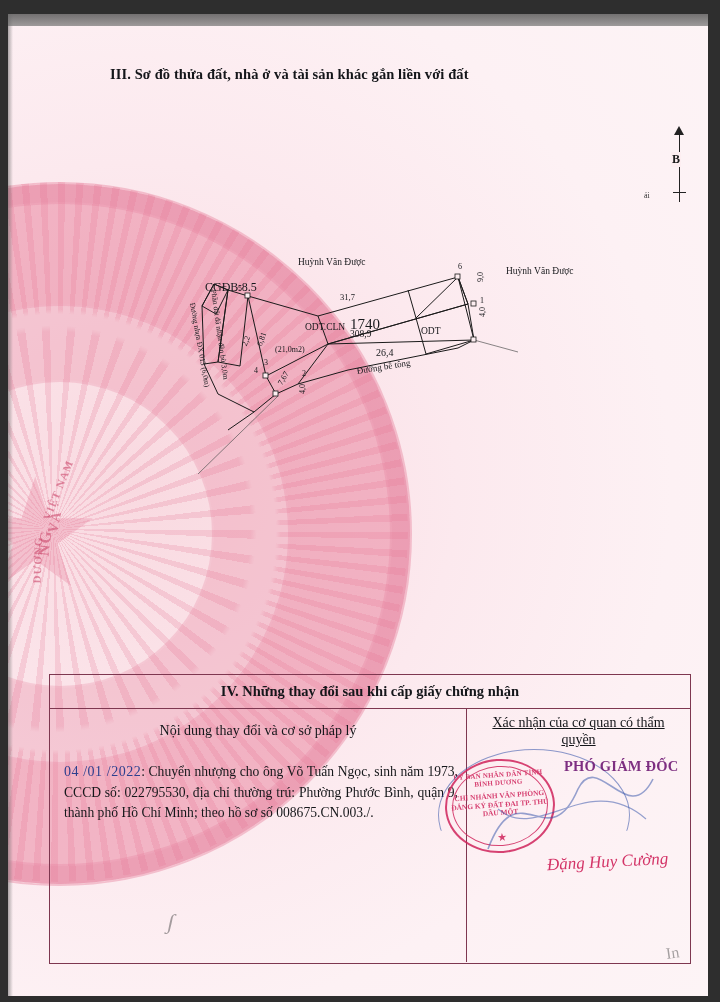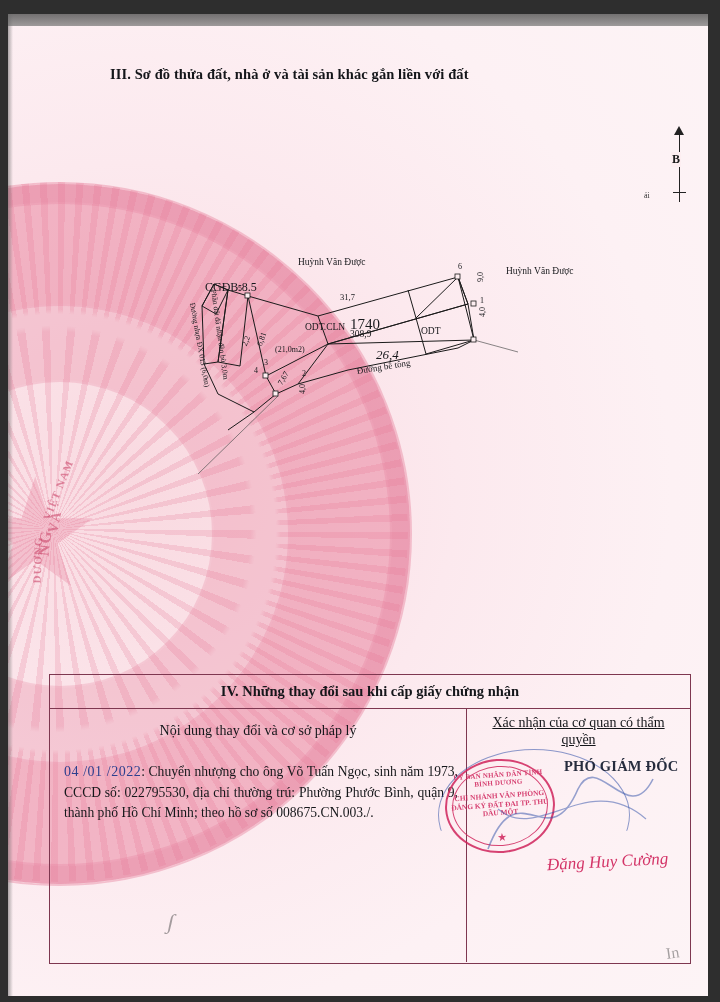--- a/index.html
+++ b/index.html
@@ -304,21 +304,21 @@
     border-radius: 50%;
     clip-path: inset(0 0 38% 0);
     opacity: .55;
   }
   .pho-gd {
     position: absolute;
     left: 556px;
     top: 744px;
     font-size: 14.5px;
     font-weight: bold;
-    color: #0f172a;
+    color: #701a75;
     letter-spacing: .2px;
     opacity: .9;
   }
   .sign-name {
     position: absolute;
     left: 539px;
     top: 838px;
     font-size: 17px;
     color: #d0245c;
     font-style: italic;
@@ -418,21 +418,21 @@
       <span class="plot-txt" style="left:39px; top:58px; font-size:7.5px; transform:rotate(80deg); transform-origin:left top;">Đường nhựa  ĐX 013  (6,0m)</span>
 
       <span class="plot-txt" style="left:147px; top:78px; font-size:9.5px;">ODT.CLN</span>
       <span class="plot-txt" style="left:192px; top:72px; font-size:15px;">1740</span>
       <span class="plot-txt" style="left:192px; top:85px; font-size:9.5px;">308,9</span>
       <span class="plot-txt" style="left:117px; top:101px; font-size:8px;">(21,0m2)</span>
       <span class="plot-txt" style="left:263px; top:54px; font-size:9.5px;margin-top:28px;">ODT</span>
       <span class="plot-txt" style="left:198px; top:122px; font-size:9px; transform:rotate(-9deg); transform-origin:left top;">Đường bê tông</span>
 
       <span class="plot-txt" style="left:182px; top:48px; font-size:8.5px;">31,7</span>
-      <span class="plot-txt" style="left:218px; top:103px; font-size:13px;font-style:italic;">26,4</span>
+      <span class="plot-txt" style="left:218px; top:103px; font-size:10px;">26,4</span>
       <span class="plot-txt" style="left:318px; top:38px; font-size:8px; transform:rotate(-90deg); transform-origin:left top;">9,0</span>
       <span class="plot-txt" style="left:320px; top:73px; font-size:8px; transform:rotate(-90deg); transform-origin:left top;">4,0</span>
 
       <span class="plot-txt" style="left:82px; top:100px; font-size:8px; transform:rotate(-70deg); transform-origin:left top;">2,2</span>
       <span class="plot-txt" style="left:97px; top:100px; font-size:8px; transform:rotate(-70deg); transform-origin:left top;">6,81</span>
       <span class="plot-txt" style="left:118px; top:138px; font-size:8px; transform:rotate(-60deg); transform-origin:left top;">7,67</span>
       <span class="plot-txt" style="left:140px; top:150px; font-size:8px; transform:rotate(-90deg); transform-origin:left top;">4,0</span>
 
       <span class="plot-txt" style="left:80px; top:40px; font-size:8px;">5</span>
       <span class="plot-txt" style="left:96px; top:122px; font-size:8px;">4</span>

